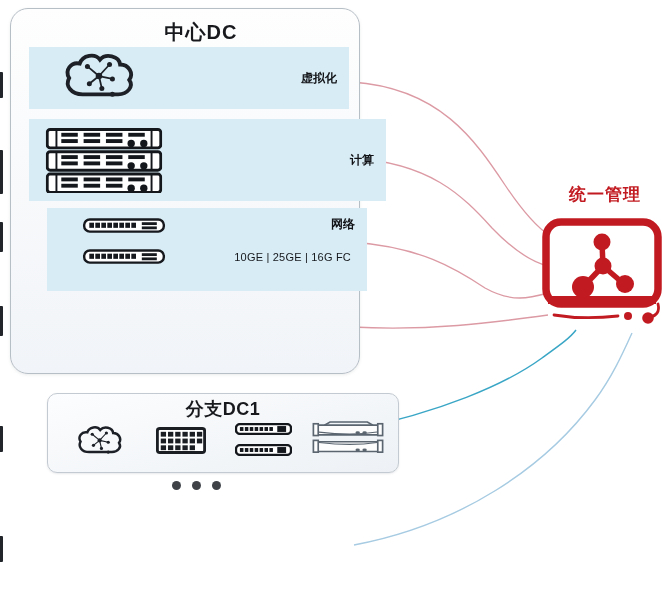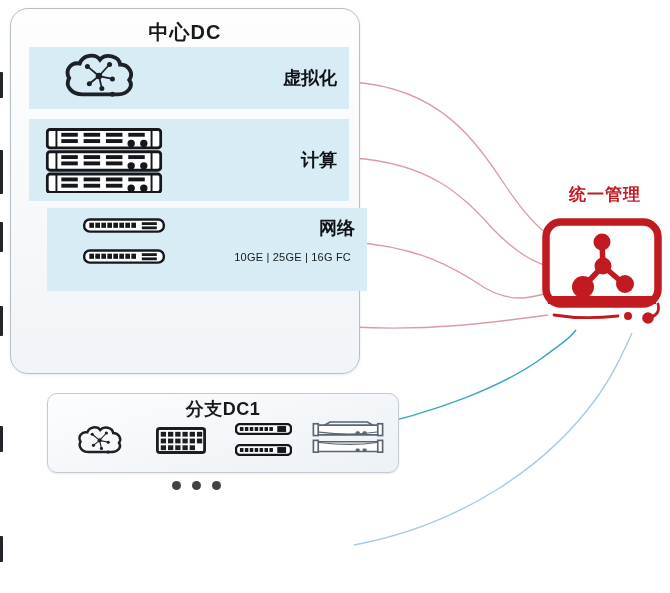--- a/index.html
+++ b/index.html
@@ -12,31 +12,31 @@
   .box-layer{z-index:2;}
   .mgmt-layer{z-index:3;}
   
   .central-box{
     position:absolute;left:10px;top:8px;width:348px;height:364px;
     border:1.5px solid #b6bec6;border-radius:18px;
     background:linear-gradient(180deg,#fefefe 0%,#f1f4f8 100%);
     box-shadow:0 1px 3px rgba(90,100,110,.12);
   }
   .central-title{
-    position:absolute;left:0;top:10px;width:100%;text-align:center;
+    position:absolute;left:16px;top:10px;width:100%;text-align:center;
     font-size:20px;font-weight:bold;letter-spacing:1px;color:#17191d;
   }
   .dc-row{position:absolute;left:18px;width:320px;background:#d8ecf5;}
   .row-virtualization{top:38px;height:62px;}
-  .row-compute{top:110px;height:82px;}
+  .row-compute{top:110px;height:82px;padding-left:37px;}
   .row-network{top:199px;height:83px;margin-left:18px;}
   .row-storage{top:290px;height:64px;}
   .row-label{
     position:absolute;right:12px;top:50%;transform:translateY(-50%);
-    font-size:18px;font-weight:bold;color:#101216;white-space:nowrap;
+    font-size:12px;font-weight:bold;color:#101216;white-space:nowrap;
   }
   .row-label.fixed-top{top:8px;transform:none;}
   .row-sublabel{
     position:absolute;right:16px;font-size:11px;font-weight:normal;
     color:#15181c;white-space:nowrap;letter-spacing:.2px;
   }
   .row-network .row-sublabel{top:43px;}
   .row-storage .row-sublabel{top:37px;}
   .row-icon{position:absolute;}
   

